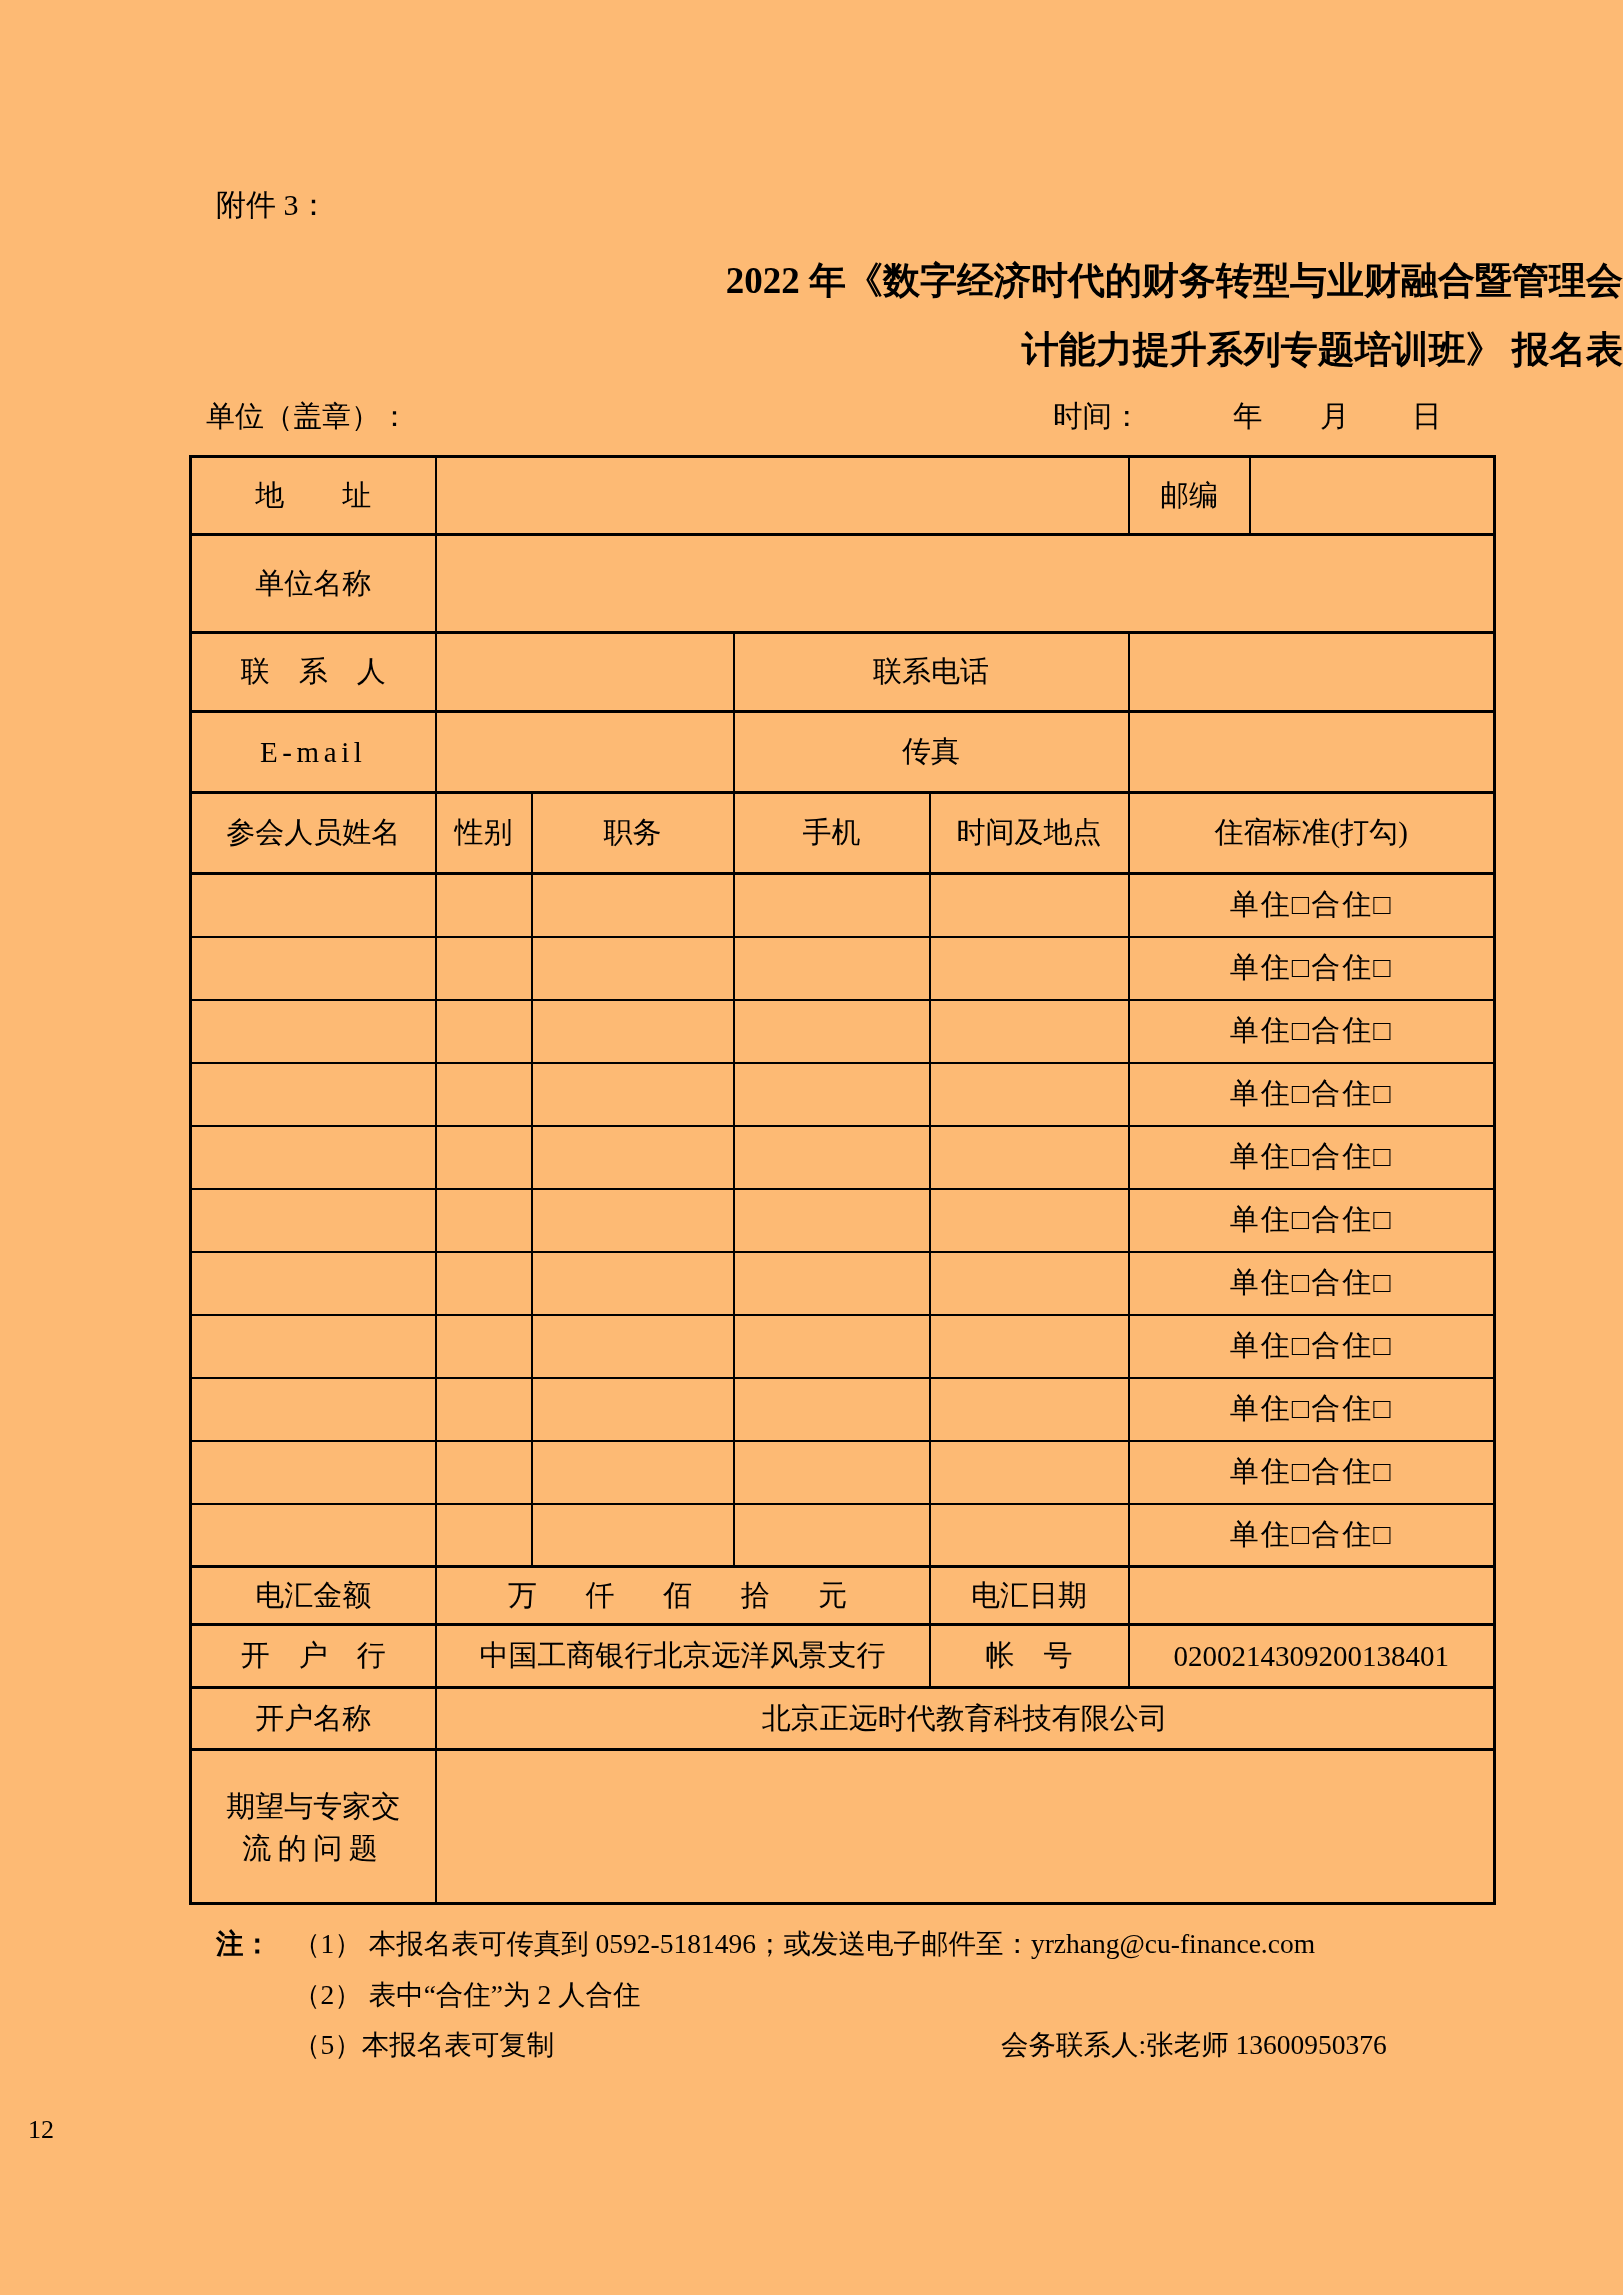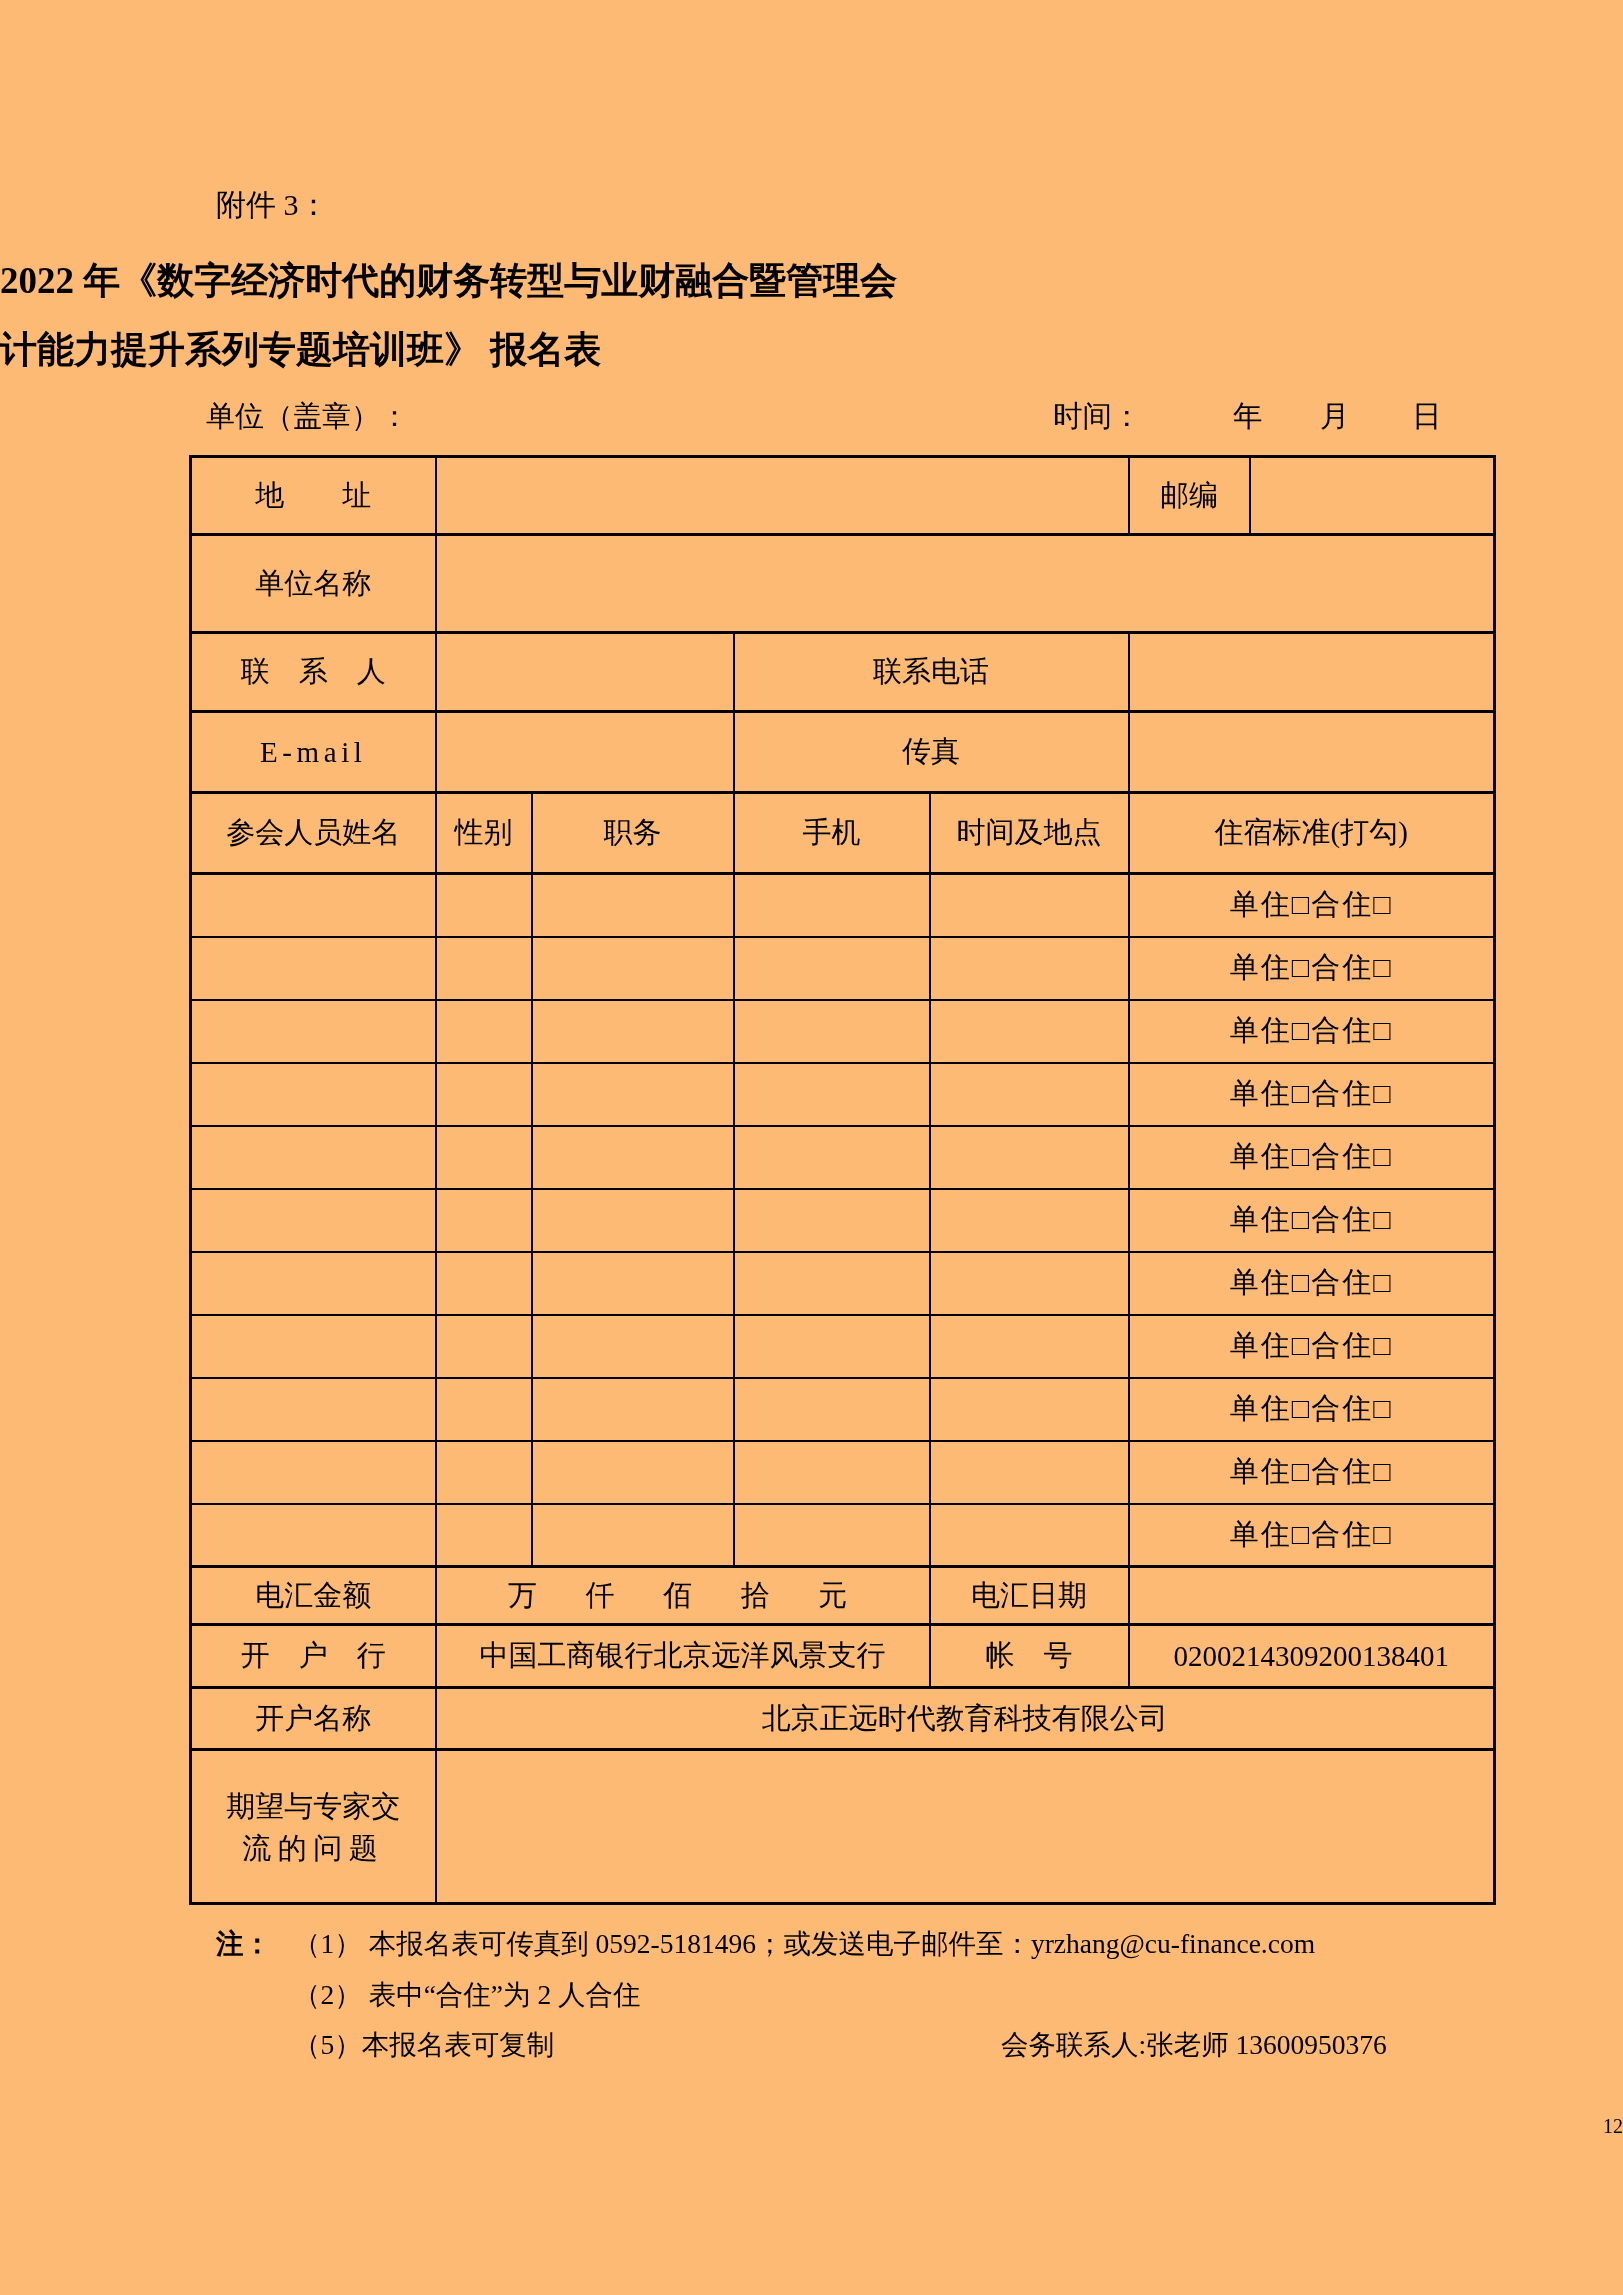--- a/index.html
+++ b/index.html
@@ -6,21 +6,21 @@
   .page{
     position:relative;
     width:1623px;height:2295px;
     background:#fdba74;
     color:#000;
     font-family:"Liberation Serif","DejaVu Serif",serif;
     overflow:hidden;
   }
   .abs{position:absolute;}
   .attachment{left:216px;top:185px;font-size:30px;white-space:nowrap;}
-  .title-block{left:0;right:0;top:246px;text-align:left;font-weight:700;font-size:37px;line-height:69px;}
+  .title-block{left:0;right:0;top:246px;text-align:right;font-weight:700;font-size:37px;line-height:69px;padding-left:20px;}
   .seal-label{left:206px;top:397px;font-size:29px;white-space:nowrap;}
   .time-label{left:1053px;top:397px;font-size:29.5px;white-space:nowrap;}
   .year-label{left:1233px;top:397px;font-size:29.5px;}
   .month-label{left:1320px;top:397px;font-size:29.5px;}
   .day-label{left:1412px;top:397px;font-size:29.5px;}
 
   table.regtable{
     position:absolute;left:189px;top:455px;
     width:1304px;
     border-collapse:collapse;table-layout:fixed;
@@ -38,21 +38,21 @@
   td.cell-left{text-align:left;padding-left:17px;}
   td.acct{text-align:left;padding-left:9.2px;font-size:30px;}
   td.units-cell{letter-spacing:9.8px;margin-top:28px;}
   td.email-lbl{letter-spacing:4.6px;}
   td.lodging{font-size:26px;letter-spacing:2px;}
   td.wrap2{white-space:normal;line-height:42px;}
   .ls10{letter-spacing:6.5px;}
 
   .note{font-size:27.5px;white-space:nowrap;}
   .note-prefix{font-weight:700;}
-  .pageno{left:0;right:0;top:2115px;text-align:right;font-size:20px;padding-left:28px;}
+  .pageno{left:0;right:0;top:2115px;text-align:left;font-size:26px;padding-left:28px;}
 </style>
 </head>
 <body>
 
 <div class="page">
 
   <div class="abs attachment">附件 3：</div>
 
   <div class="abs title-block">
     <div>2022 年《数字经济时代的财务转型与业财融合暨管理会</div>

